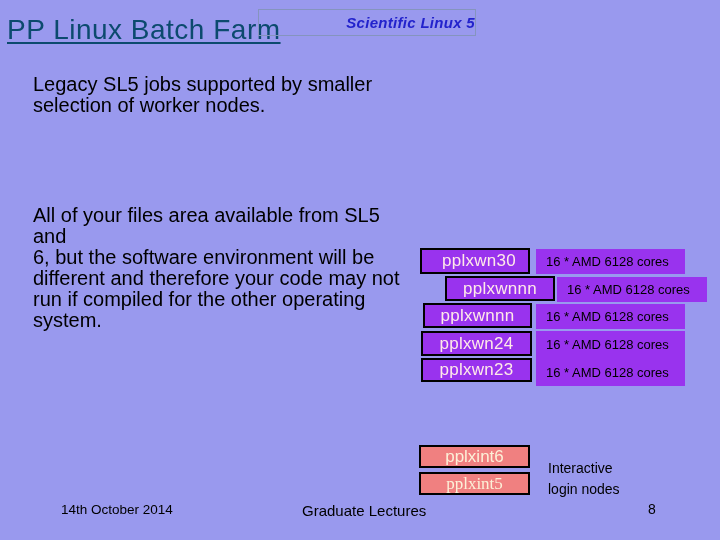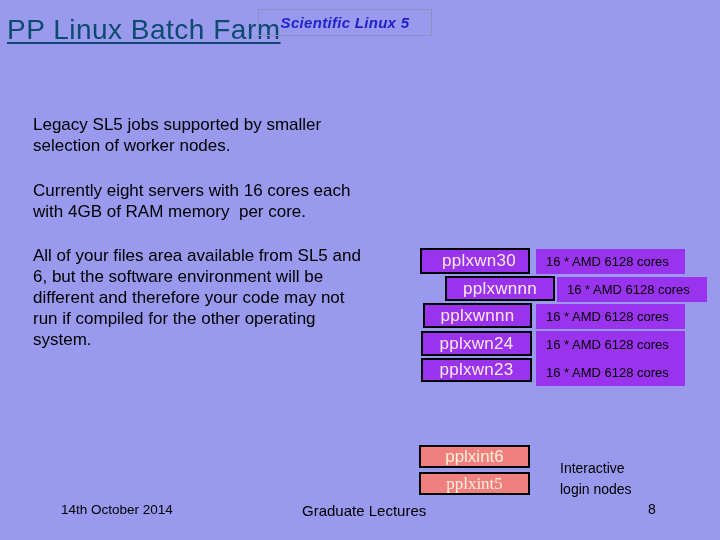--- a/index.html
+++ b/index.html
@@ -23,40 +23,39 @@
     font-weight: normal;
     letter-spacing: 0.5px;
     text-decoration: underline;
     text-decoration-thickness: 2px;
     text-underline-offset: 3px;
     color: #0c4a6e;
   }
   .sl5-box {
     position: absolute;
     left: 258px; top: 9px;
-    width: 174px; height: 27px;
+    width: 218px; height: 27px;
     border: 1px solid #8594BE;
-    display: flex; align-items: center; justify-content: center;
+    display: flex; align-items: center; justify-content: flex-end;
   }
   .sl5-box span {
     font-size: 15px;
     font-weight: bold;
     font-style: italic;
     color: #2222CC;
     letter-spacing: 0.3px;
   }
   .para {
     position: absolute;
     left: 33px;
     width: 370px;
-    font-size: 17px;
+    font-size: 20px;
     line-height: 21px;
     white-space: pre-wrap;
     color: #000;
-    margin-top: 40px;
   }
   .p1 { top: 74px; }
   .p2 { top: 140px; }
   .p3 { top: 205px; }
 
   .wn-box {
     position: absolute;
     background: #9933EE;
     border: 2px solid #000;
     color: #FFE9E9;
@@ -92,21 +91,21 @@
     border: 2px solid #000;
     color: #FCF0D8;
     font-size: 17px;
     display: flex; align-items: center; justify-content: center;
   }
   .i1 { top: 445px; }
   .i2 { top: 472px; font-family: Liberation Serif, serif; }
 
   .int-caption {
     position: absolute;
-    left: 560px; top: 458px;
+    left: 548px; top: 458px;
     font-size: 14px;
     line-height: 21px;
     white-space: pre-wrap;
     color: #000;
   }
   .footer-date   { position: absolute; left: 61px;  top: 502px; font-size: 13.5px; }
   .footer-center { position: absolute; left: 302px; top: 502px; font-size: 15px; }
   .footer-page   { position: absolute; left: 648px; top: 501px; font-size: 14px; }
 </style>
 </head>
@@ -115,22 +114,20 @@
 <div class="slide">
 
   <h1 class="title">PP Linux Batch Farm</h1>
 
   <div class="sl5-box">
     <span>Scientific Linux 5</span>
   </div>
 
   <p class="para p1">Legacy SL5 jobs supported by smaller
 selection of worker nodes.</p>
-  <p class="para p2">Currently eight servers with 16 cores each
-with 4GB of RAM memory  per core.</p>
   <p class="para p3">All of your files area available from SL5 and
 6, but the software environment will be
 different and therefore your code may not
 run if compiled for the other operating
 system.</p>
 
   <div class="wn-box nb1">pplxwn30</div>
   <div class="wn-spec sp1">16 * AMD 6128 cores</div>
 
   <div class="wn-box nb2">pplxwnnn</div>

